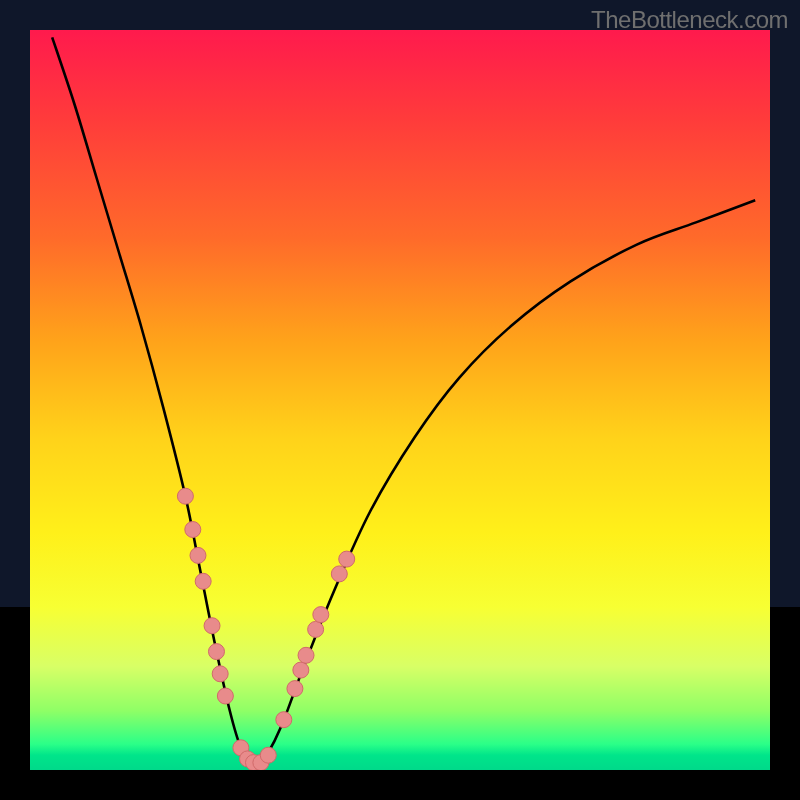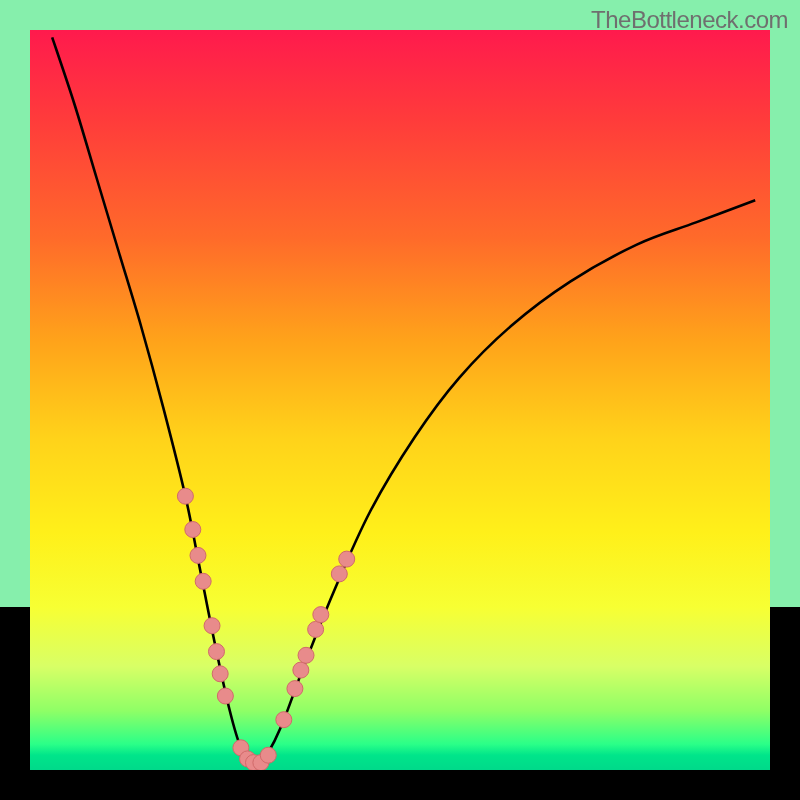--- a/index.html
+++ b/index.html
@@ -8,21 +8,21 @@
     width: 800px;
     height: 800px;
     overflow: hidden;
     background: #000;
     font-family: Arial, Helvetica, sans-serif;
   }
   .frame {
     position: relative;
     width: 800px;
     height: 607px;
-    background: #86efac;
+    background: #0f172a;
   }
   .plot-area {
     position: absolute;
     left: 30px;
     top: 30px;
     width: 740px;
     height: 740px;
     background: linear-gradient(to bottom,
       #ff1a4d 0%,
       #ff3b3b 12%,

